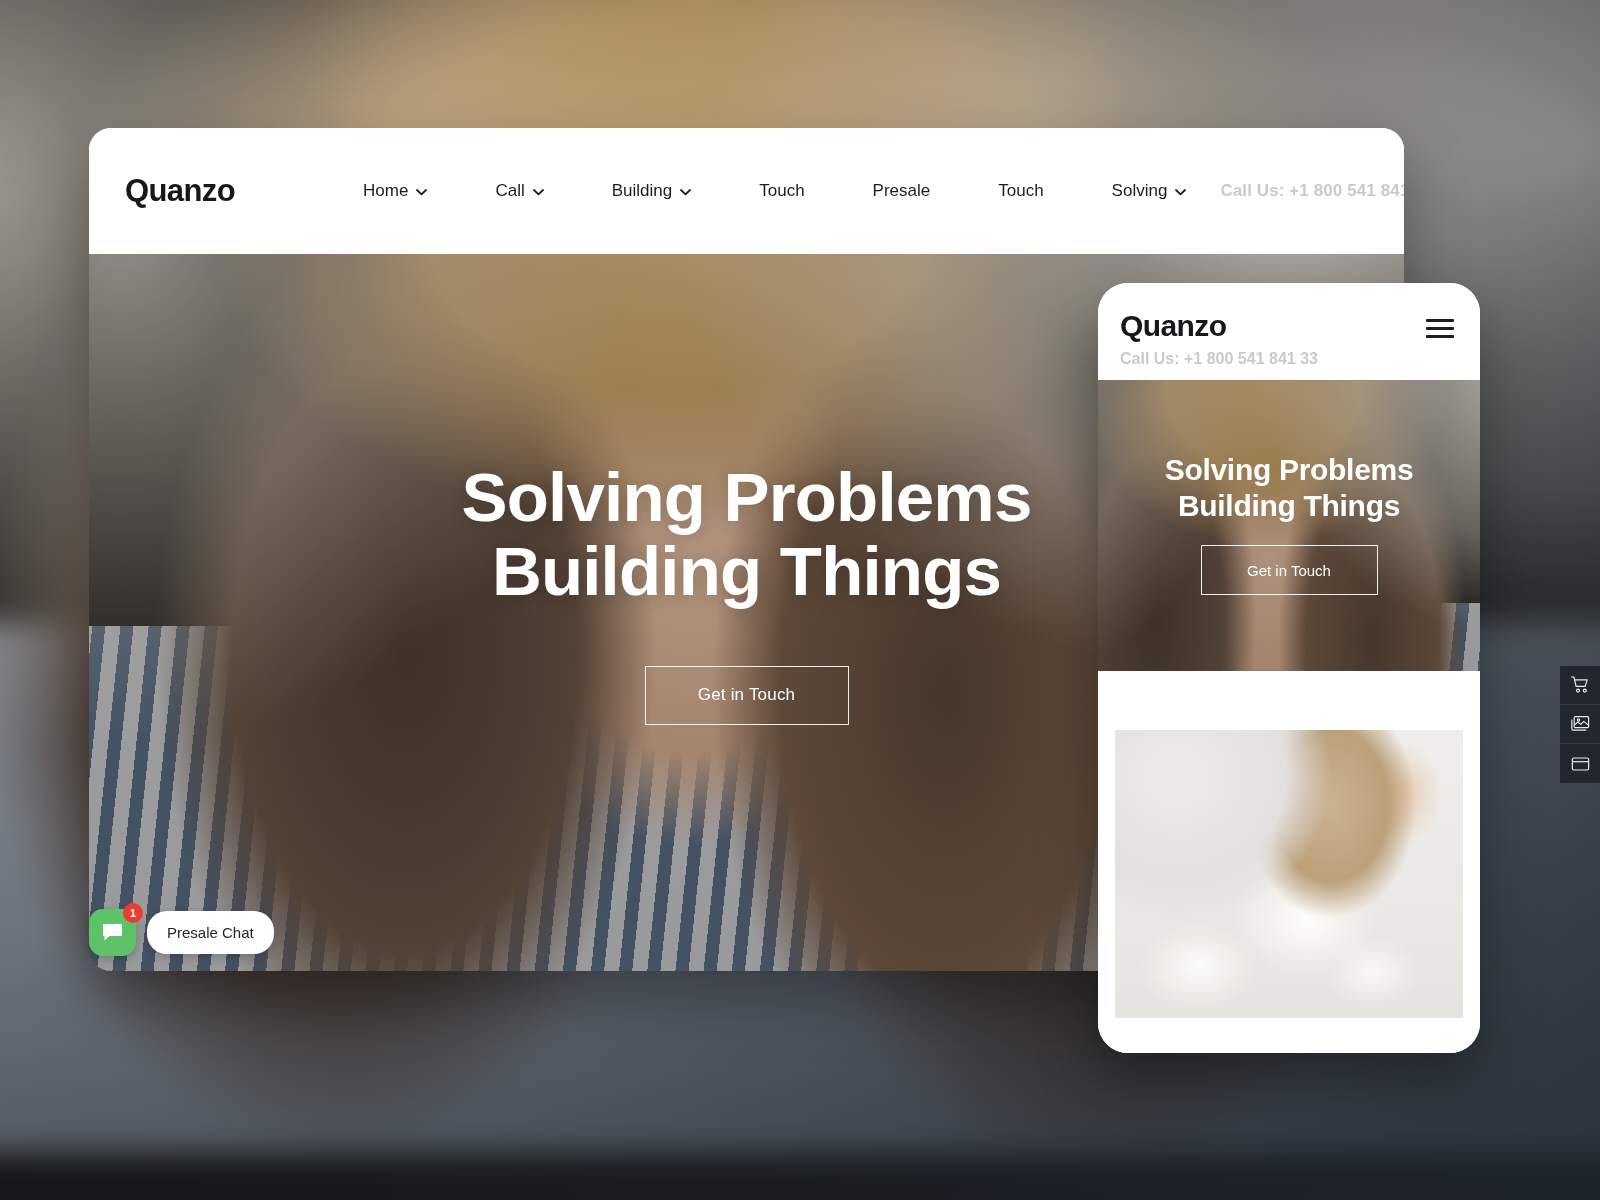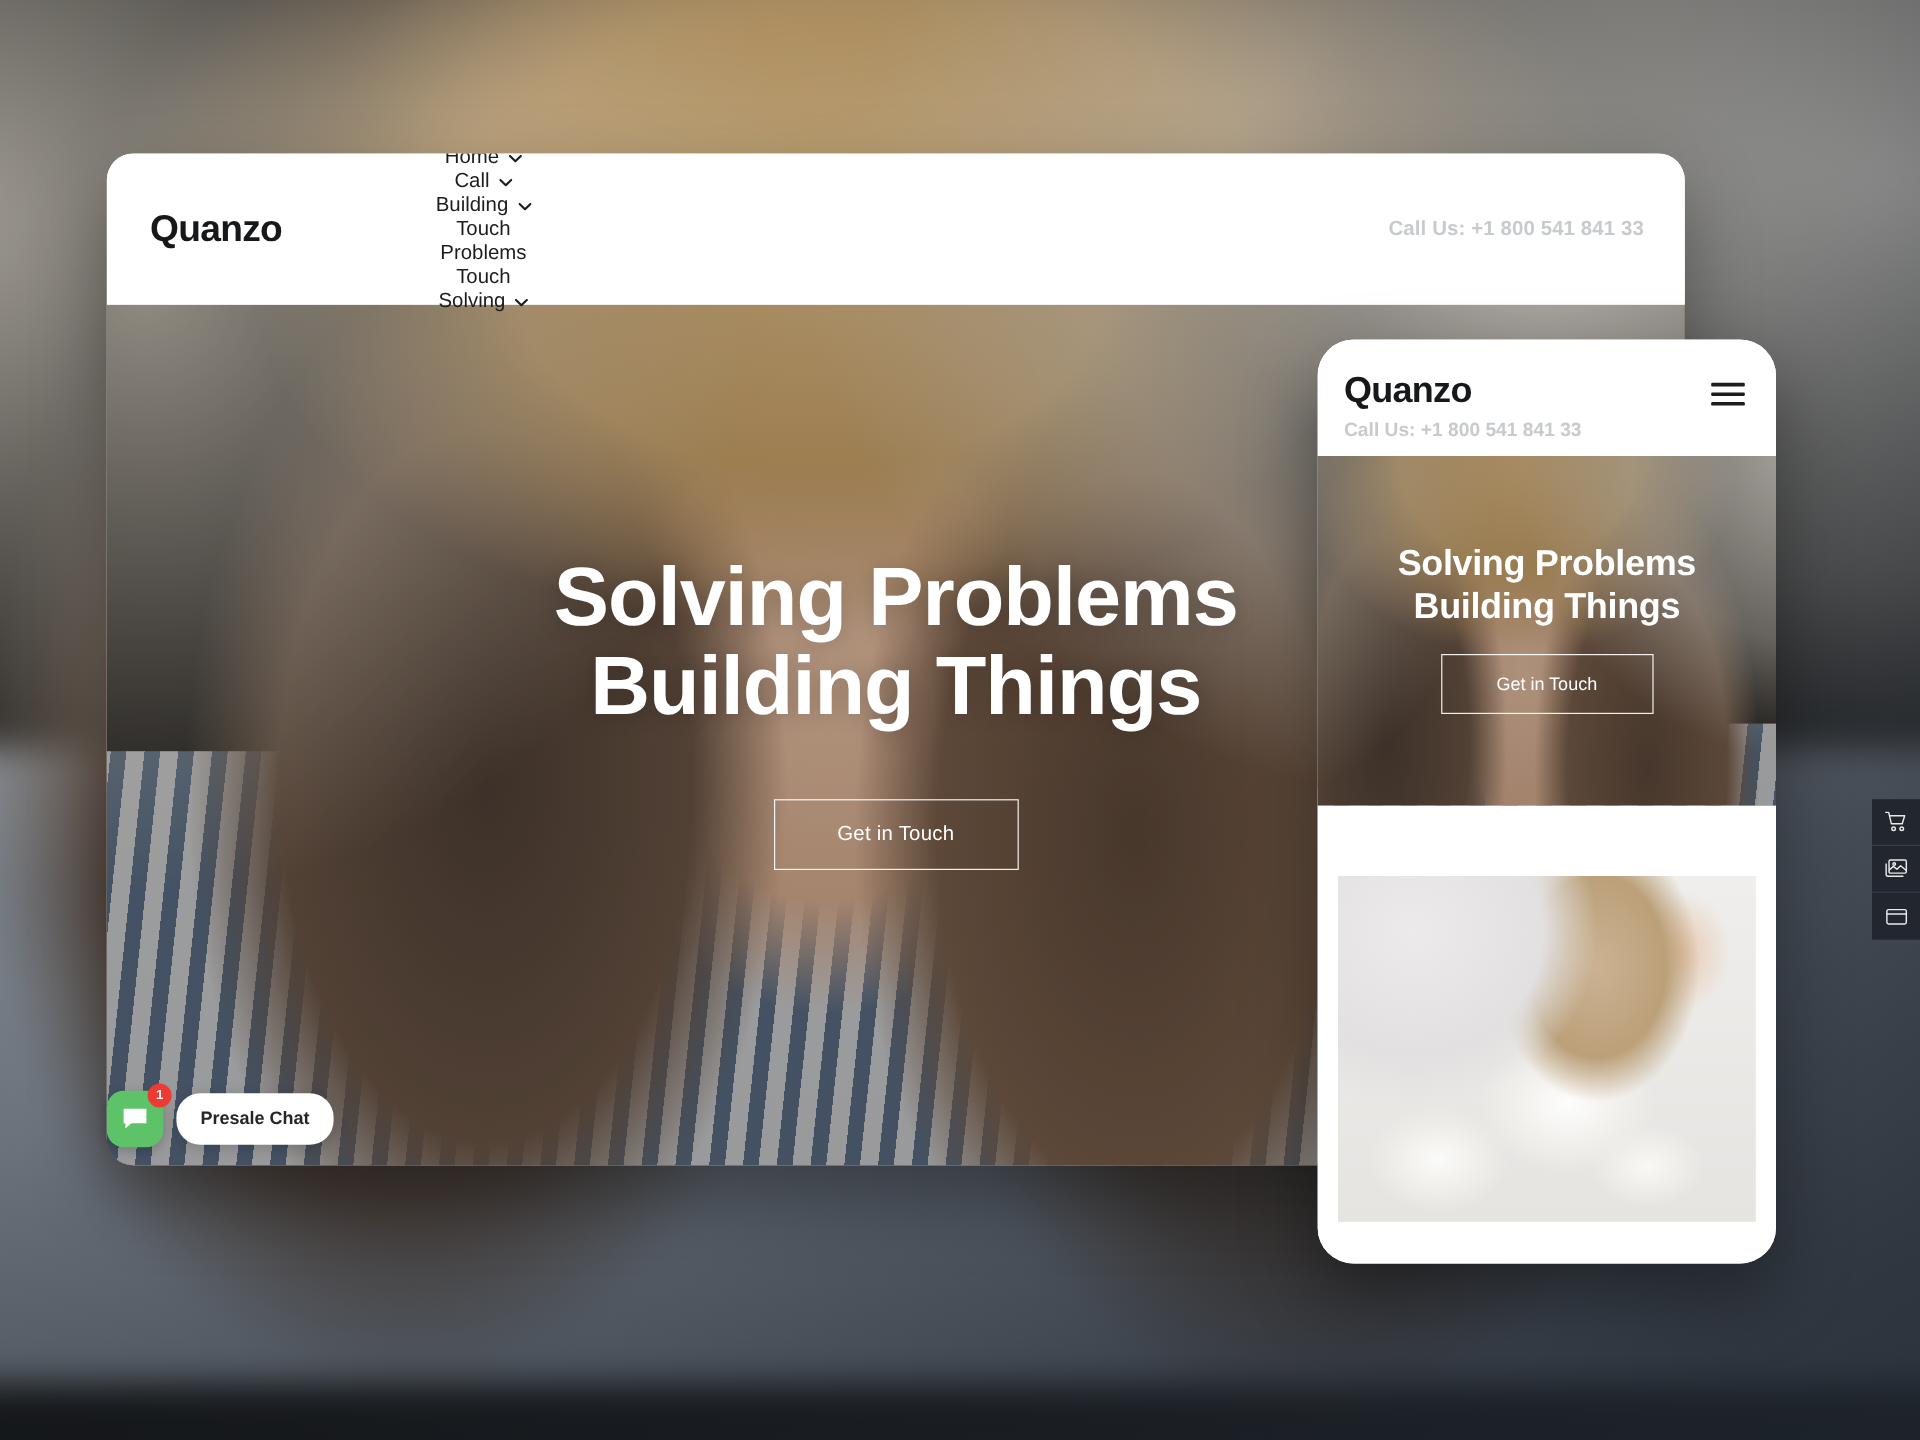--- a/index.html
+++ b/index.html
@@ -120,21 +120,20 @@
     letter-spacing: -0.6px;
     color: #16181a;
     font-family: "Liberation Sans", sans-serif;
   }
 
   .nav-links {
     display: flex;
     align-items: center;
     margin-left: 94px;
     gap: 0;
-    flex-direction: column;
   }
   .nav-item {
     display: flex;
     align-items: center;
     gap: 8px;
     padding: 0 34px;
     font-size: 17px;
     font-weight: 500;
     color: #1b1d1f;
     cursor: pointer;
@@ -241,21 +240,21 @@
     display: flex;
     align-items: center;
     justify-content: center;
   }
   .chat-label {
     margin-left: 11px;
     background: #ffffff;
     border-radius: 20px;
     padding: 13px 20px;
     font-size: 15px;
-    font-weight: 700;
+    font-weight: 400;
     color: #24262a;
     box-shadow: 0 3px 12px rgba(0,0,0,0.18);
     cursor: pointer;
     white-space: nowrap;
   }
 
   
   .mobile-device {
     position: absolute;
     left: 1098px;
@@ -417,21 +416,21 @@
               <path d="M1 1l4.5 4.3L10 1" stroke="#1b1d1f" stroke-width="1.8" fill="none" stroke-linecap="round" stroke-linejoin="round"></path>
             </svg>
         </span>
       </div>
 
       <div class="nav-item">
         <span>Touch</span>
       </div>
 
       <div class="nav-item">
-        <span>Problems</span>
+        <span>Presale</span>
       </div>
 
       <div class="nav-item">
         <span>Touch</span>
       </div>
 
       <div class="nav-item">
         <span>Solving</span>
         <span class="chev">
           <svg viewBox="0 0 11 7">

